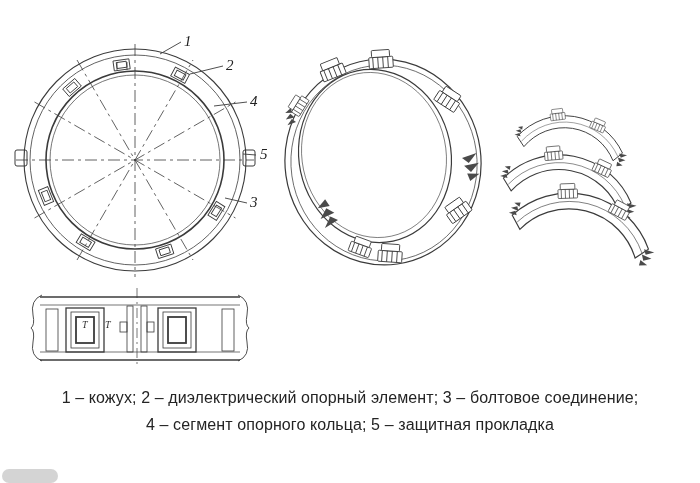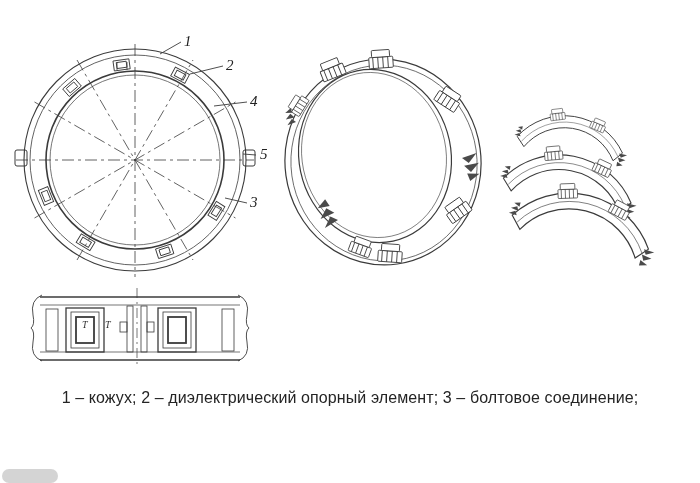--- a/index.html
+++ b/index.html
@@ -203,15 +203,16 @@
       <rect x="147" y="322" width="7" height="10" stroke-width="0.8"></rect>
 
       <path d="M137 288 V 368" stroke-width="0.7" stroke-dasharray="10 4 2 4"></path>
 
       <text class="tlabel" x="82" y="328">Т</text>
       <text class="tlabel" x="105" y="328">Т</text>
     </g>
   </svg>
 
   <div id="caption1" class="caption">1 – кожух; 2 – диэлектрический опорный элемент; 3 – болтовое соединение;</div>
+  <div id="caption2" class="caption">4 – сегмент опорного кольца; 5 – защитная прокладка</div>
 
   <div class="corner-artifact"></div>
 </div>
 
 </body></html>

